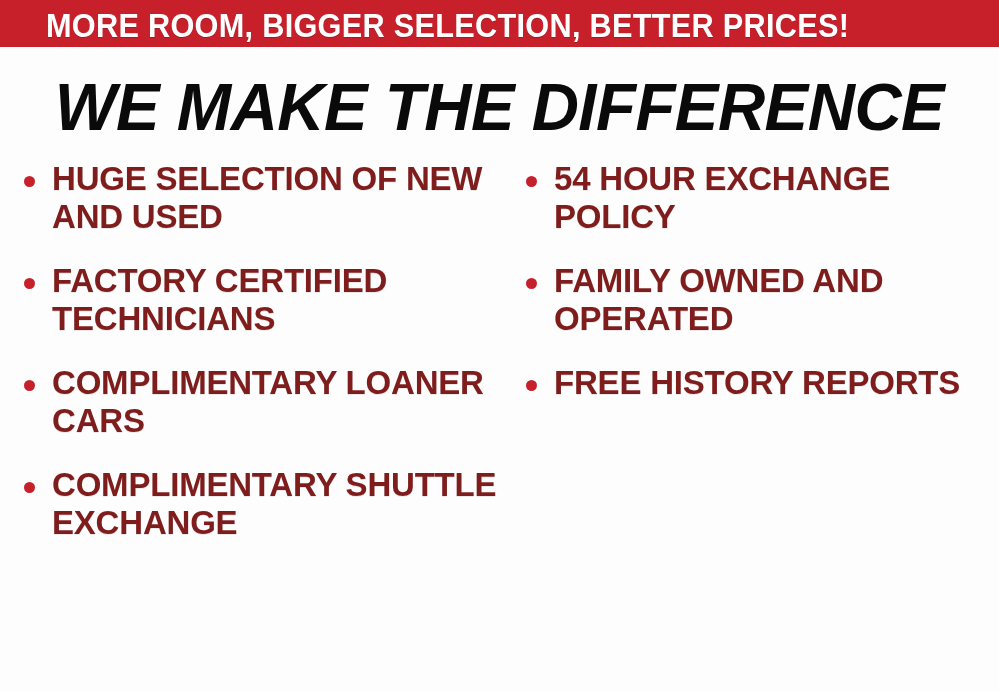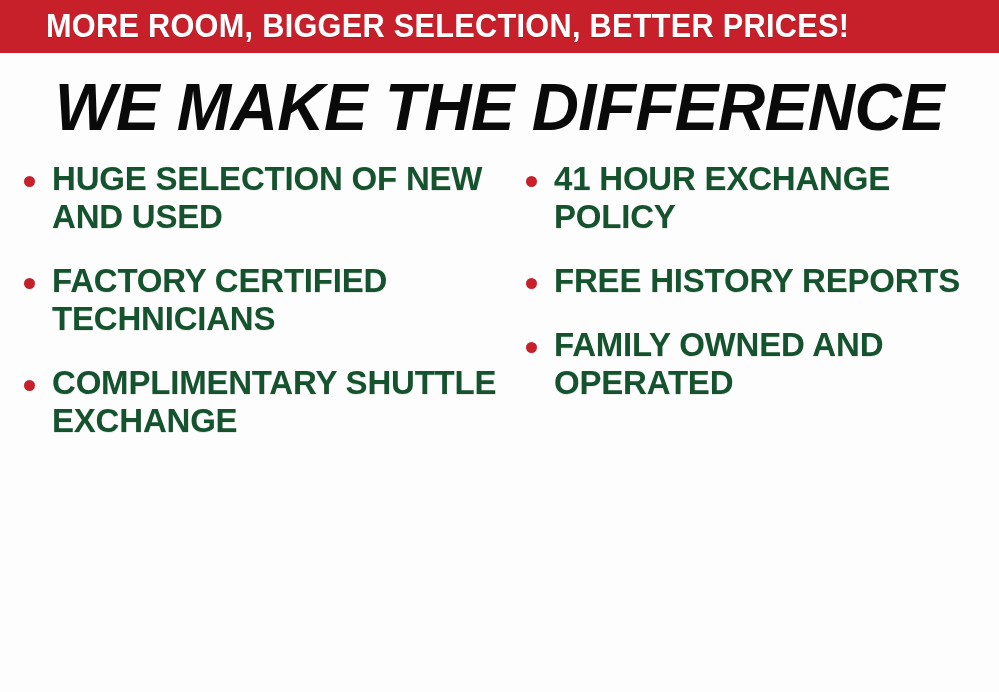--- a/index.html
+++ b/index.html
@@ -21,21 +21,21 @@
     background: #fdfdfd;
     box-sizing: border-box;
   }
 
   
   .banner {
     position: absolute;
     left: 0;
     top: 0;
     width: 999px;
-    height: 53px;
+    height: 47px;
     background: #c8202b;
     overflow: hidden;
   }
   .banner-text {
     position: absolute;
     left: 46px;
     top: 6px;
     width: 910px;
     color: #ffffff;
     font-family: "Liberation Sans", sans-serif;
@@ -80,21 +80,21 @@
     position: absolute;
     top: 0;
     height: 532px;
   }
   .col-left  { left: 14px;  width: 486px; }
   .col-right { left: 516px; width: 483px; }
 
   .bullet-item {
     position: relative;
     padding-left: 38px;
-    color: #14532d;
+    color: #7f1d1d;
     font-family: "Liberation Sans", sans-serif;
     font-weight: bold;
     font-size: 33px;
     line-height: 38px;
     letter-spacing: -0.2px;
     text-shadow: 0 1px 0 rgba(170,170,170,0.25);
   }
   .bullet-dot {
     position: absolute;
     left: 10px;
@@ -128,32 +128,36 @@
         <div class="bullet-item">
           <span class="bullet-dot"></span>
           <span class="bullet-text">HUGE SELECTION OF NEW AND USED</span>
         </div>
         <div class="bullet-item">
           <span class="bullet-dot"></span>
           <span class="bullet-text">FACTORY CERTIFIED TECHNICIANS</span>
         </div>
         <div class="bullet-item">
           <span class="bullet-dot"></span>
+          <span class="bullet-text">COMPLIMENTARY LOANER CARS</span>
+        </div>
+        <div class="bullet-item">
+          <span class="bullet-dot"></span>
           <span class="bullet-text">COMPLIMENTARY SHUTTLE EXCHANGE</span>
         </div>
       </div>
     <div class="col col-right" id="col-right">
         <div class="bullet-item">
           <span class="bullet-dot"></span>
-          <span class="bullet-text">41 HOUR EXCHANGE POLICY</span>
+          <span class="bullet-text">54 HOUR EXCHANGE POLICY</span>
+        </div>
+        <div class="bullet-item">
+          <span class="bullet-dot"></span>
+          <span class="bullet-text">FAMILY OWNED AND OPERATED</span>
         </div>
         <div class="bullet-item">
           <span class="bullet-dot"></span>
           <span class="bullet-text">FREE HISTORY REPORTS</span>
-        </div>
-        <div class="bullet-item">
-          <span class="bullet-dot"></span>
-          <span class="bullet-text">FAMILY OWNED AND OPERATED</span>
         </div>
       </div>
   </div>
 
 </div>
 
 </body></html>

